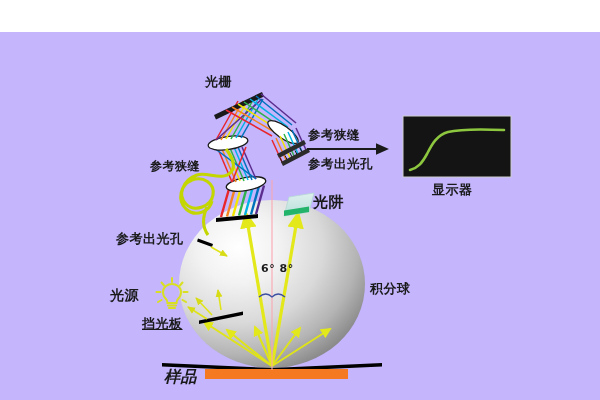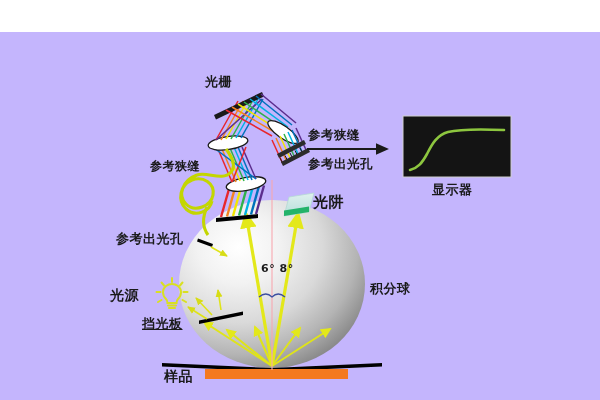--- a/index.html
+++ b/index.html
@@ -32,21 +32,21 @@
     font-weight: 700;
     letter-spacing: 0.5px;
   }
   .lbl-grating   { left: 205px; top: 43px;  font-size: 13px; }
   .lbl-refslit   { left: 150px; top: 128px; font-size: 12px; }
   .lbl-refhole   { left: 116px; top: 200px; font-size: 13px; }
   .lbl-source    { left: 110px; top: 256px; font-size: 14px; }
   .lbl-baffle    { left: 142px; top: 285px; font-size: 13px; text-decoration: underline; }
   .lbl-trap      { left: 313px; top: 163px; font-size: 15px; }
   .lbl-sphere    { left: 370px; top: 250px; font-size: 13px; }
-  .lbl-sample    { left: 164px; top: 337px; font-size: 14px; }
+  .lbl-sample    { left: 164px; top: 337px; font-size: 16px; font-style: italic; }
   .lbl-display   { left: 432px; top: 151px; font-size: 13px; }
   .lbl-det-main  { left: 308px; top: 97px;  font-size: 12.5px; }
   .lbl-det-ref   { left: 308px; top: 126px; font-size: 12.5px; }
   .lbl-angles    { left: 261px; top: 231px; font-size: 11px; font-weight: 700; color: #1c1c1c; }
 </style>
 </head>
 <body>
 
 <div id="stage">
 

